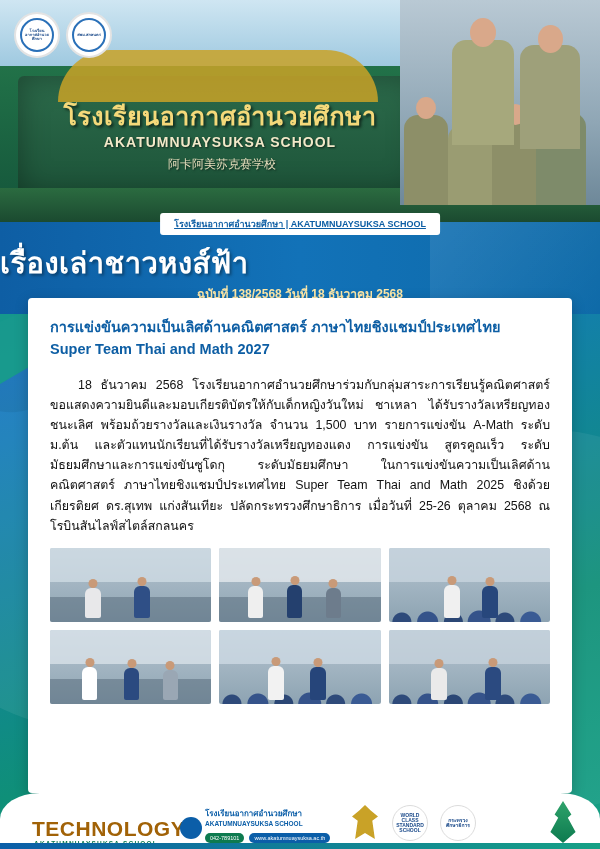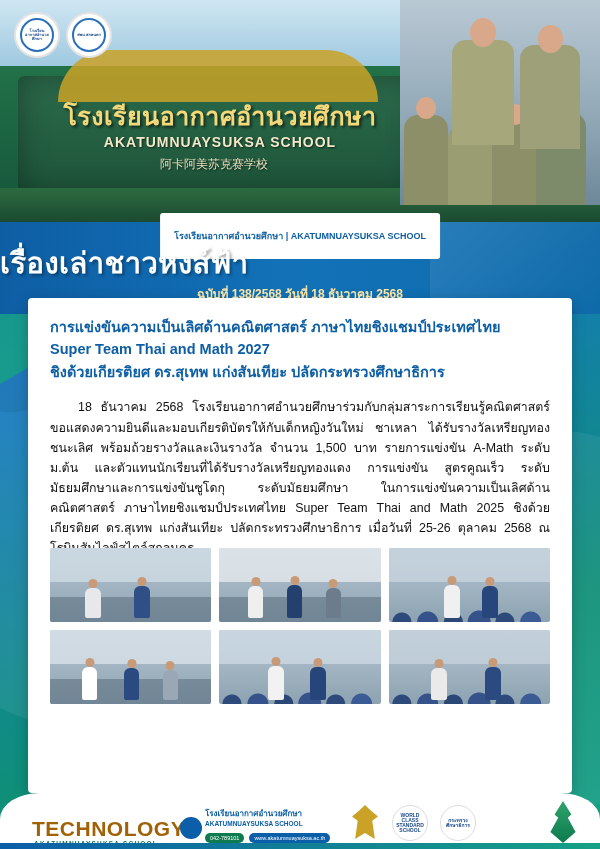--- a/index.html
+++ b/index.html
@@ -82,21 +82,21 @@
     letter-spacing: .5px;
   }
   .school-name-en {
     position: absolute; left: 30px; top: 134px; width: 380px;
     text-align: center;
     color: #f2e9c9; font-size: 14px; font-weight: bold;
     text-shadow: 1px 1px 2px rgba(0,0,0,.6);
     letter-spacing: 1px;
   }
   .school-name-cn {
-    position: absolute; left: 24px; top: 156px; width: 380px;
+    position: absolute; left: 32px; top: 156px; width: 380px;
     text-align: center;
     color: #e8dfbe; font-size: 12px;
     text-shadow: 1px 1px 2px rgba(0,0,0,.6);
   }
   
   .people {
     position: absolute; right: 0; top: 0; width: 200px; height: 205px;
     background: linear-gradient(180deg,#b9c9d4 0%, #8fa6b5 60%, #6e8899 100%);
   }
   .p-head { position:absolute; border-radius:50%; background:#d9a88a; }
@@ -120,22 +120,23 @@
     background: linear-gradient(90deg,#0e5ea4 0%, #1272b8 50%, #0e6aa8 100%);
   }
   .band::after {
     content: ""; position: absolute; right: 0; top: 0; width: 170px; height: 92px;
     background: linear-gradient(135deg, rgba(255,255,255,.10), rgba(255,255,255,0));
   }
   .band-chip {
     position: absolute; left: 50%; transform: translateX(-50%); top: -9px;
     background: #ffffff; color: #0d5ea4;
     font-size: 9px; font-weight: bold;
-    padding: 16px 14px; border-radius: 3px;
+    padding: 4px 14px; border-radius: 3px;
     white-space: nowrap;
+    text-decoration: underline;
   }
   .band-title {
     position: absolute; left: 0; top: 18px; width: 100%;
     text-align: left; color: #ffffff;
     font-size: 29px; font-weight: bold;
     text-shadow: 2px 2px 3px rgba(0,0,0,.35);
     letter-spacing: .5px;
   }
   .band-sub {
     position: absolute; left: 0; top: 62px; width: 100%;
@@ -302,21 +303,20 @@
     <div class="band-chip">โรงเรียนอากาศอำนวยศึกษา | AKATUMNUAYSUKSA SCHOOL</div>
     <div class="band-title">เรื่องเล่าชาวหงส์ฟ้า</div>
     <div class="band-sub">ฉบับที่ 138/2568 วันที่ 18 ธันวาคม 2568</div>
   </div>
   <div class="leaf-left"></div>
 
   <div class="card">
     <h1>
       <span>การแข่งขันความเป็นเลิศด้านคณิตศาสตร์ ภาษาไทยชิงแชมป์ประเทศไทย</span><br>
       <span class="ln2">Super Team Thai and Math 2027</span><br>
-      <span class="ln2">ชิงด้วยเกียรติยศ ดร.สุเทพ แก่งสันเทียะ ปลัดกระทรวงศึกษาธิการ</span>
     </h1>
     <p class="body-text">18 ธันวาคม 2568 โรงเรียนอากาศอำนวยศึกษาร่วมกับกลุ่มสาระการเรียนรู้คณิตศาสตร์ ขอแสดงความยินดีและมอบเกียรติบัตรให้กับเด็กหญิงวันใหม่ ชาเหลา ได้รับรางวัลเหรียญทอง ชนะเลิศ พร้อมถ้วยรางวัลและเงินรางวัล จำนวน 1,500 บาท รายการแข่งขัน A-Math ระดับ ม.ต้น และตัวแทนนักเรียนที่ได้รับรางวัลเหรียญทองแดง การแข่งขัน สูตรคูณเร็ว ระดับมัธยมศึกษาและการแข่งขันซูโดกุ ระดับมัธยมศึกษา ในการแข่งขันความเป็นเลิศด้านคณิตศาสตร์ ภาษาไทยชิงแชมป์ประเทศไทย Super Team Thai and Math 2025 ชิงด้วยเกียรติยศ ดร.สุเทพ แก่งสันเทียะ ปลัดกระทรวงศึกษาธิการ เมื่อวันที่ 25-26 ตุลาคม 2568 ณ โรบินสันไลฟ์สไตล์สกลนคร</p>
 
     <div class="photo-grid">
       <div class="photo">
         <div class="wall"></div>
           <div class="floor"></div>
         <div class="fig" style="left:22%; width:16px; height:40%; background:#e8e8ea;"></div>
         <div class="fig" style="left:52%; width:16px; height:42%; background:#2f4f86;"></div>
       </div>

